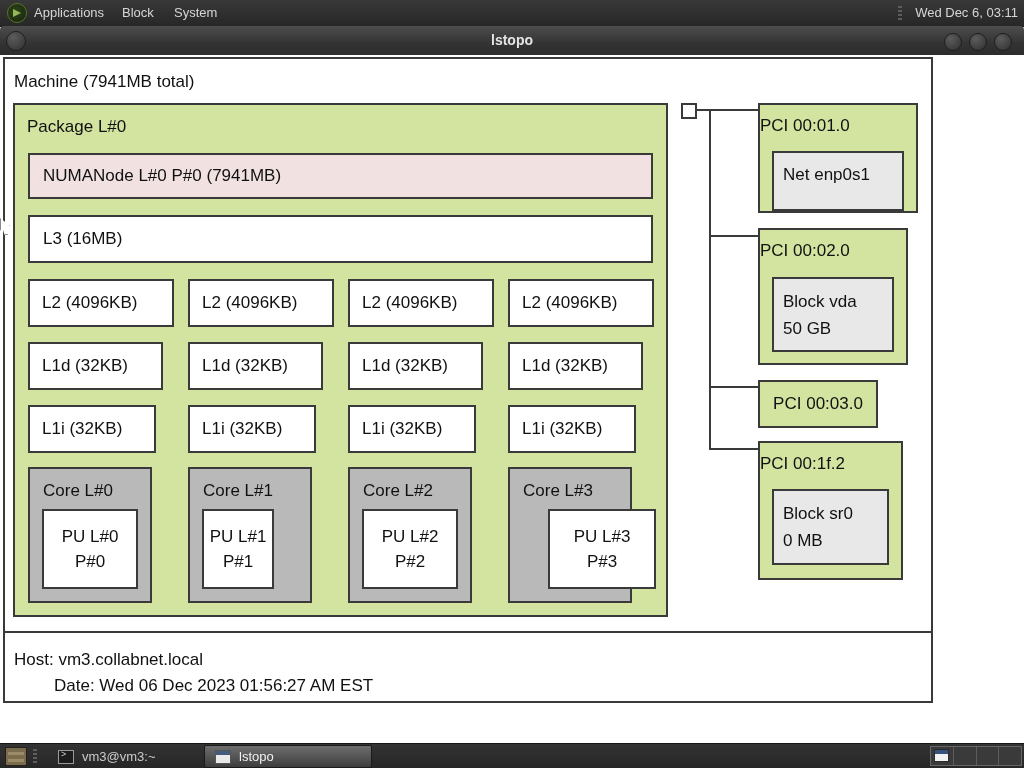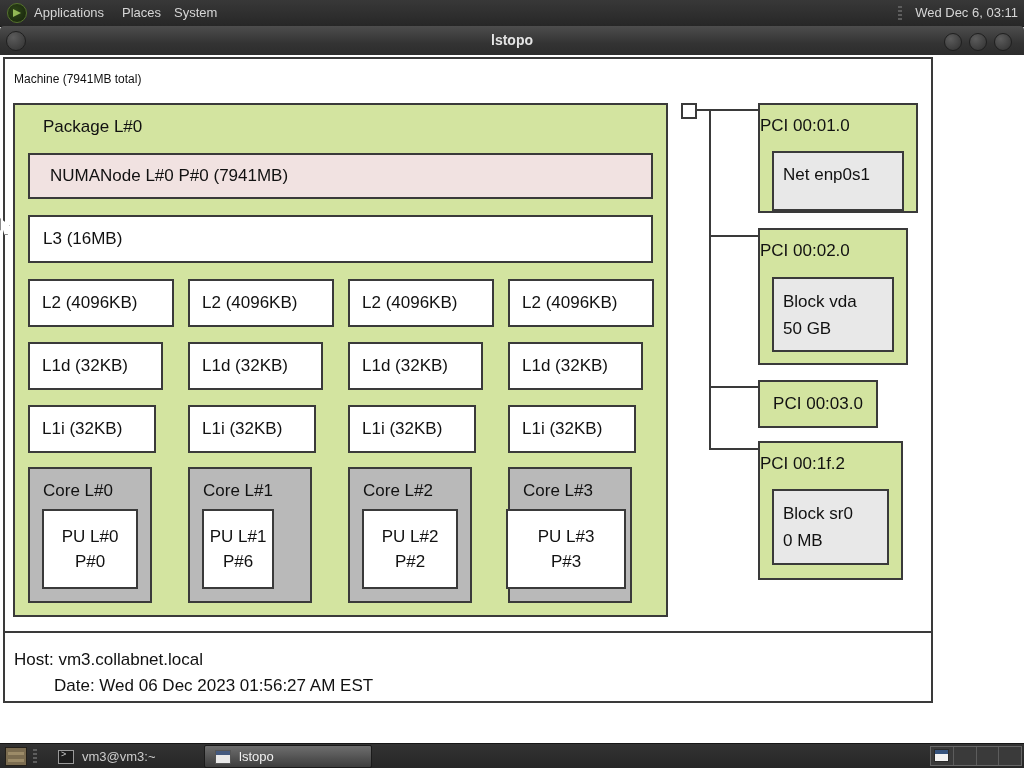--- a/index.html
+++ b/index.html
@@ -31,23 +31,23 @@
   
   .canvas{position:absolute;left:0;top:55px;width:1024px;height:688px;background:#ffffff;}
 
   
   .lbox{position:absolute;box-sizing:border-box;border:2px solid #3a3a3a;font-size:17px;color:#111;}
   .green{background:#d3e4a0;}
   .white{background:#ffffff;}
   .pink{background:#f1e2e1;}
   .gray{background:#b9b9b9;}
   .dev{background:#e8e8e8;}
-  .labelled{padding:12px 0 0 28px;}
-  .oneline{line-height:42px;padding-left:20px;}
-  .machine-label{position:absolute;left:14px;top:72px;font-size:12px;color:#111;}
+  .labelled{padding:12px 0 0 12px;}
+  .oneline{line-height:42px;padding-left:13px;}
+  .machine-label{position:absolute;left:14px;top:72px;font-size:17px;color:#111;}
   .legend-line{position:absolute;left:14px;font-size:17px;color:#111;}
   .hline,.vline{position:absolute;background:#3a3a3a;}
   .pci-title{display:block;text-align:left;margin-top:11px;}
   .pci-title-center{display:block;text-align:center;line-height:44px;}
   .dev-lines{padding:9px 0 0 9px;line-height:27px;}
   .dev-one{line-height:43px;padding-left:9px;}
   .pu{text-align:center;padding-top:13px;line-height:25px;}
   .core-label{padding:12px 0 0 13px;}
 
   
@@ -82,21 +82,21 @@
   .ws-win::before{content:"";position:absolute;left:0;top:0;right:0;height:4px;background:#36537d;}
 </style>
 </head>
 <body>
 
 <div id="screen">
 
   <div class="panel-top">
     <div class="logo"></div>
     <div class="menu-item" style="left:30px;">Applications</div>
-    <div class="menu-item" style="left:118px;">Places</div>
+    <div class="menu-item" style="left:118px;">Block</div>
     <div class="menu-item" style="left:170px;text-align:right;">System</div>
     <div class="panel-grip"></div>
     <div class="clock">Wed Dec 6, 03:11</div>
   </div>
 
   <div class="titlebar">
     <div class="title">lstopo</div>
   </div>
   <div class="tb-btn wm-menu" style="top:31px;width:20px;height:20px;"></div>
   <div class="tb-btn" style="left:944px;"></div>
@@ -137,31 +137,31 @@
 
   <div class="lbox gray core-label" style="left:28px;top:467px;width:124px;height:136px;"><span>Core L#0</span></div>
   <div class="lbox white pu" style="left:42px;top:509px;width:96px;height:80px;">
       <div>PU L#0</div>
       <div>P#0</div>
     </div>
 
   <div class="lbox gray core-label" style="left:188px;top:467px;width:124px;height:136px;"><span>Core L#1</span></div>
   <div class="lbox white pu" style="left:202px;top:509px;width:72px;height:80px;">
       <div>PU L#1</div>
-      <div>P#6</div>
+      <div>P#1</div>
     </div>
 
   <div class="lbox gray core-label" style="left:348px;top:467px;width:124px;height:136px;"><span>Core L#2</span></div>
   <div class="lbox white pu" style="left:362px;top:509px;width:96px;height:80px;">
       <div>PU L#2</div>
       <div>P#2</div>
     </div>
 
   <div class="lbox gray core-label" style="left:508px;top:467px;width:124px;height:136px;"><span>Core L#3</span></div>
-  <div class="lbox white pu" style="left:506px;top:509px;width:120px;height:80px;">
+  <div class="lbox white pu" style="left:548px;top:509px;width:108px;height:80px;">
       <div>PU L#3</div>
       <div>P#3</div>
     </div>
 
   <div class="lbox white" style="left:681px;top:103px;width:16px;height:16px;"></div>
   <div class="hline" style="left:697px;top:109px;width:61px;height:2px;"></div>
   <div class="vline" style="left:709px;top:109px;width:2px;height:341px;"></div>
   <div class="hline" style="left:709px;top:235px;width:49px;height:2px;"></div>
   <div class="hline" style="left:709px;top:386px;width:49px;height:2px;"></div>
   <div class="hline" style="left:709px;top:448px;width:49px;height:2px;"></div>

